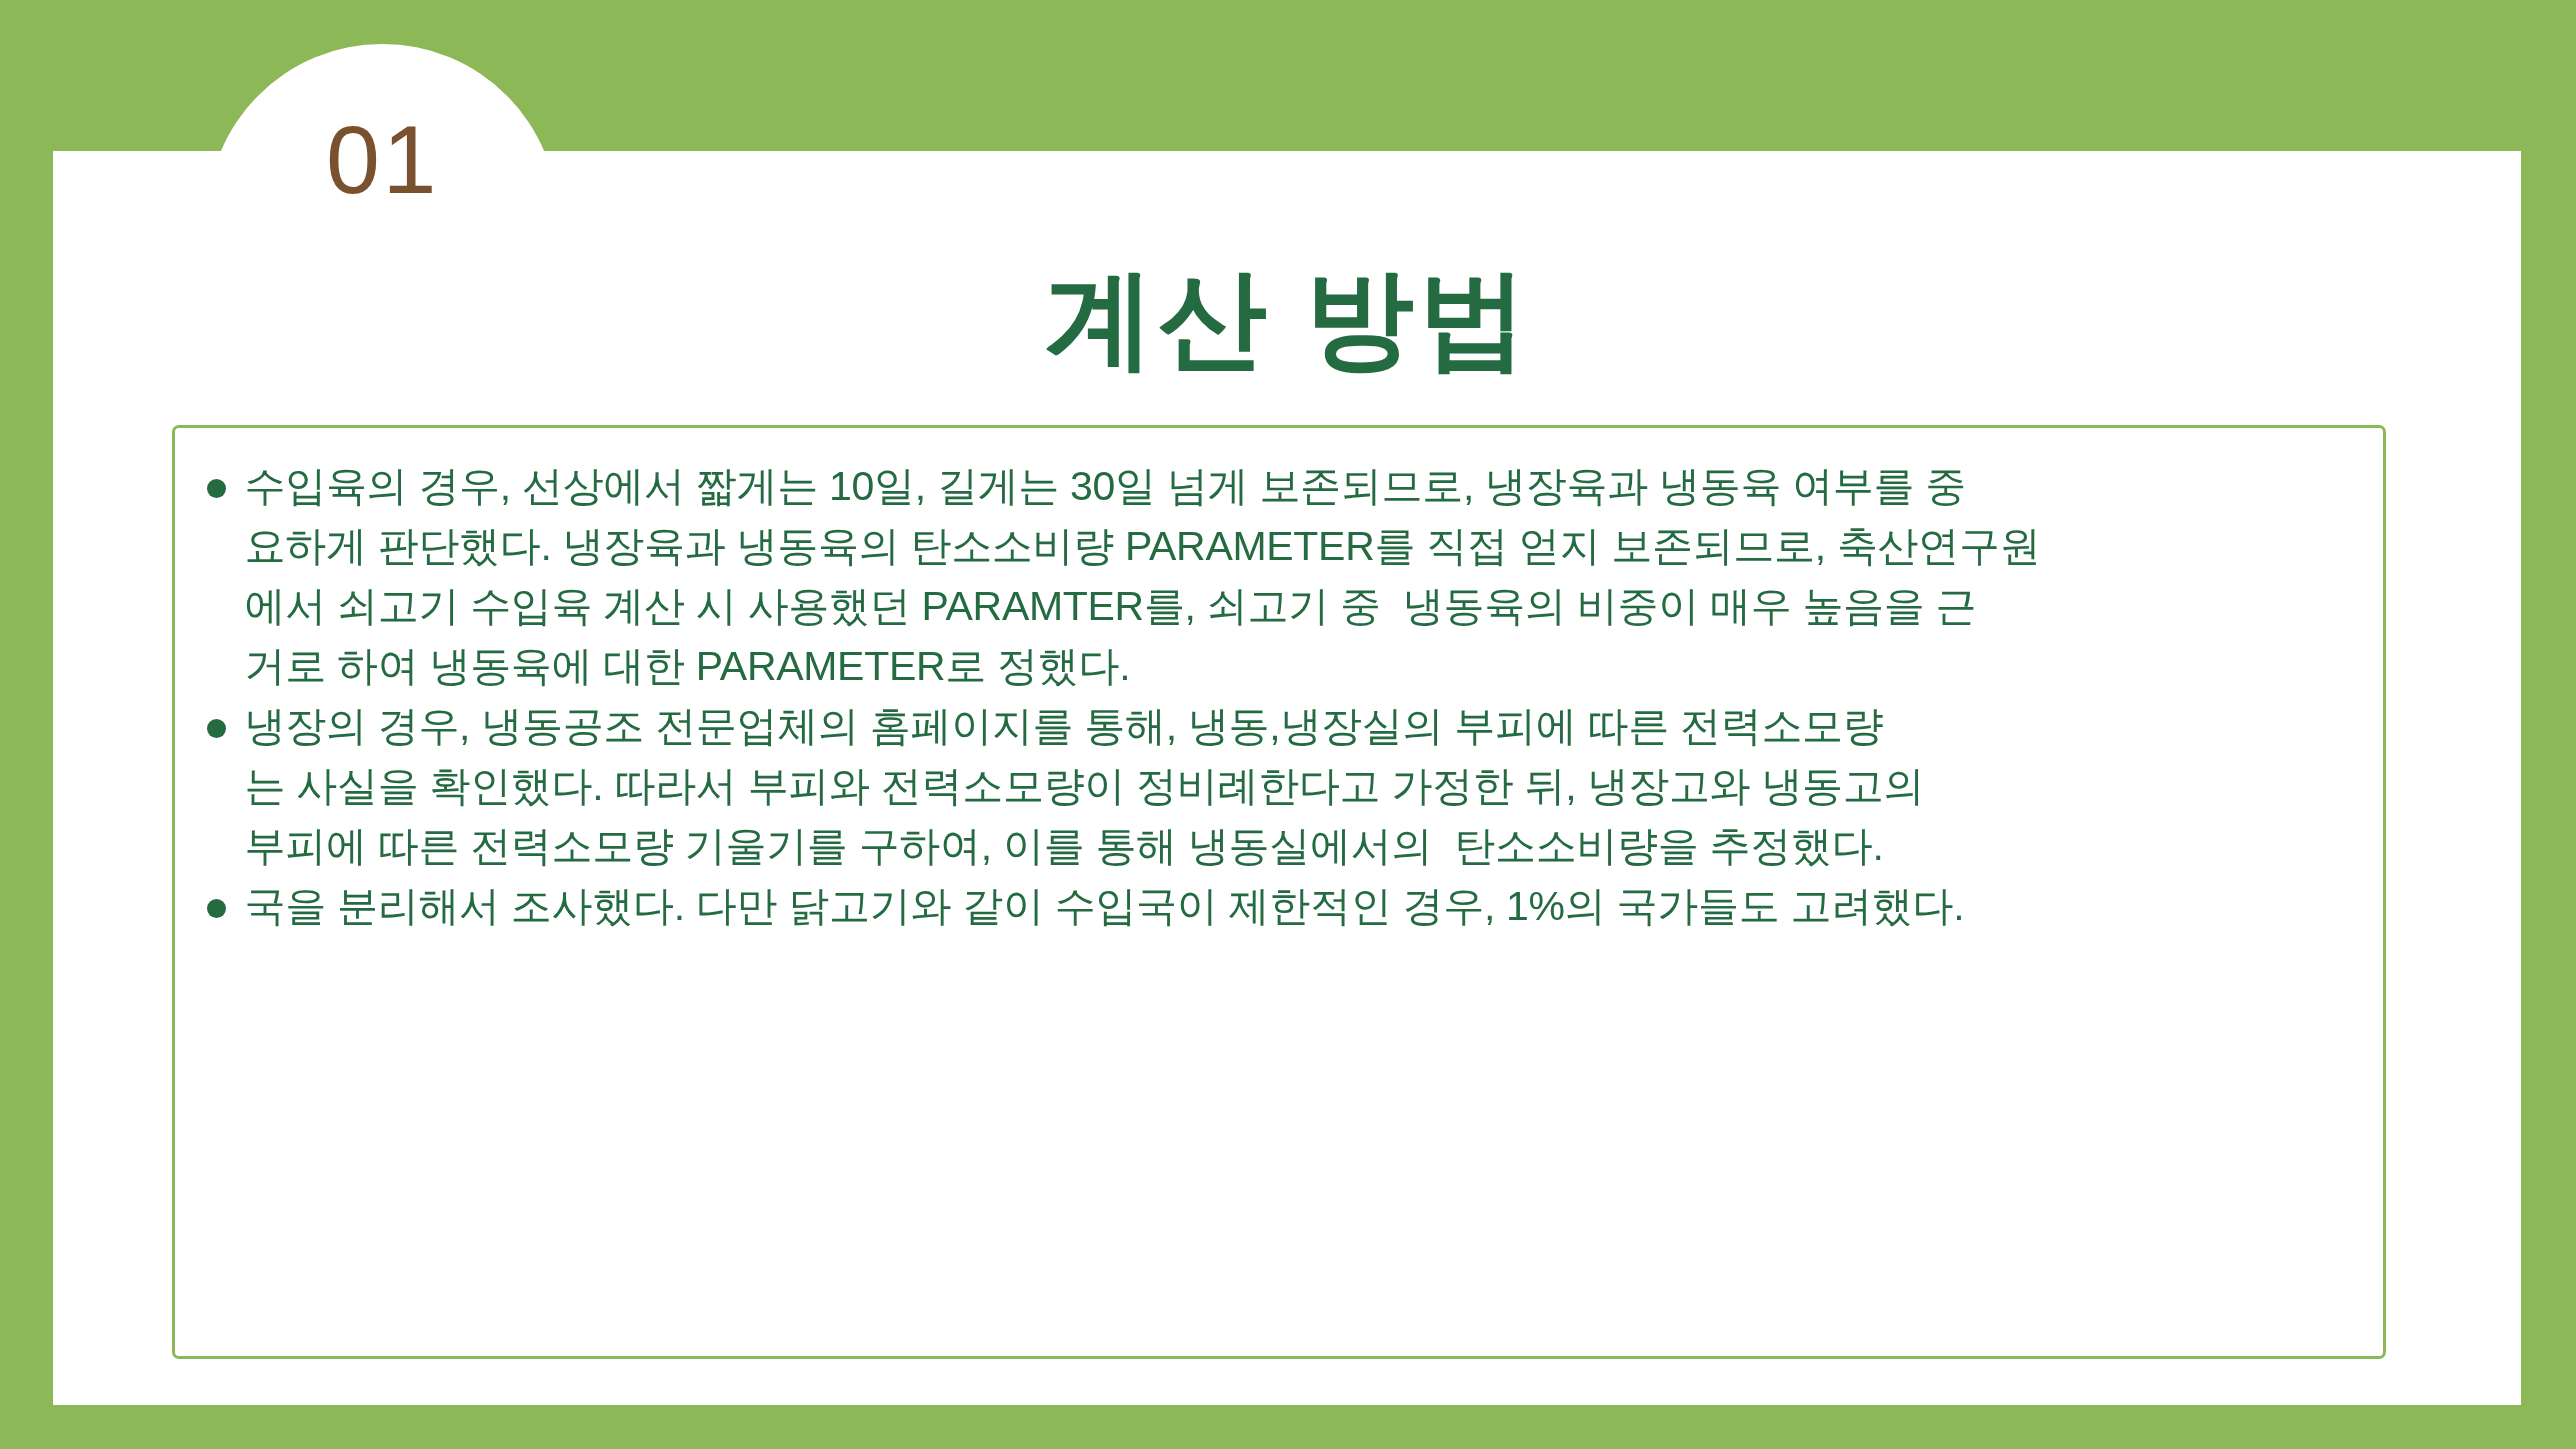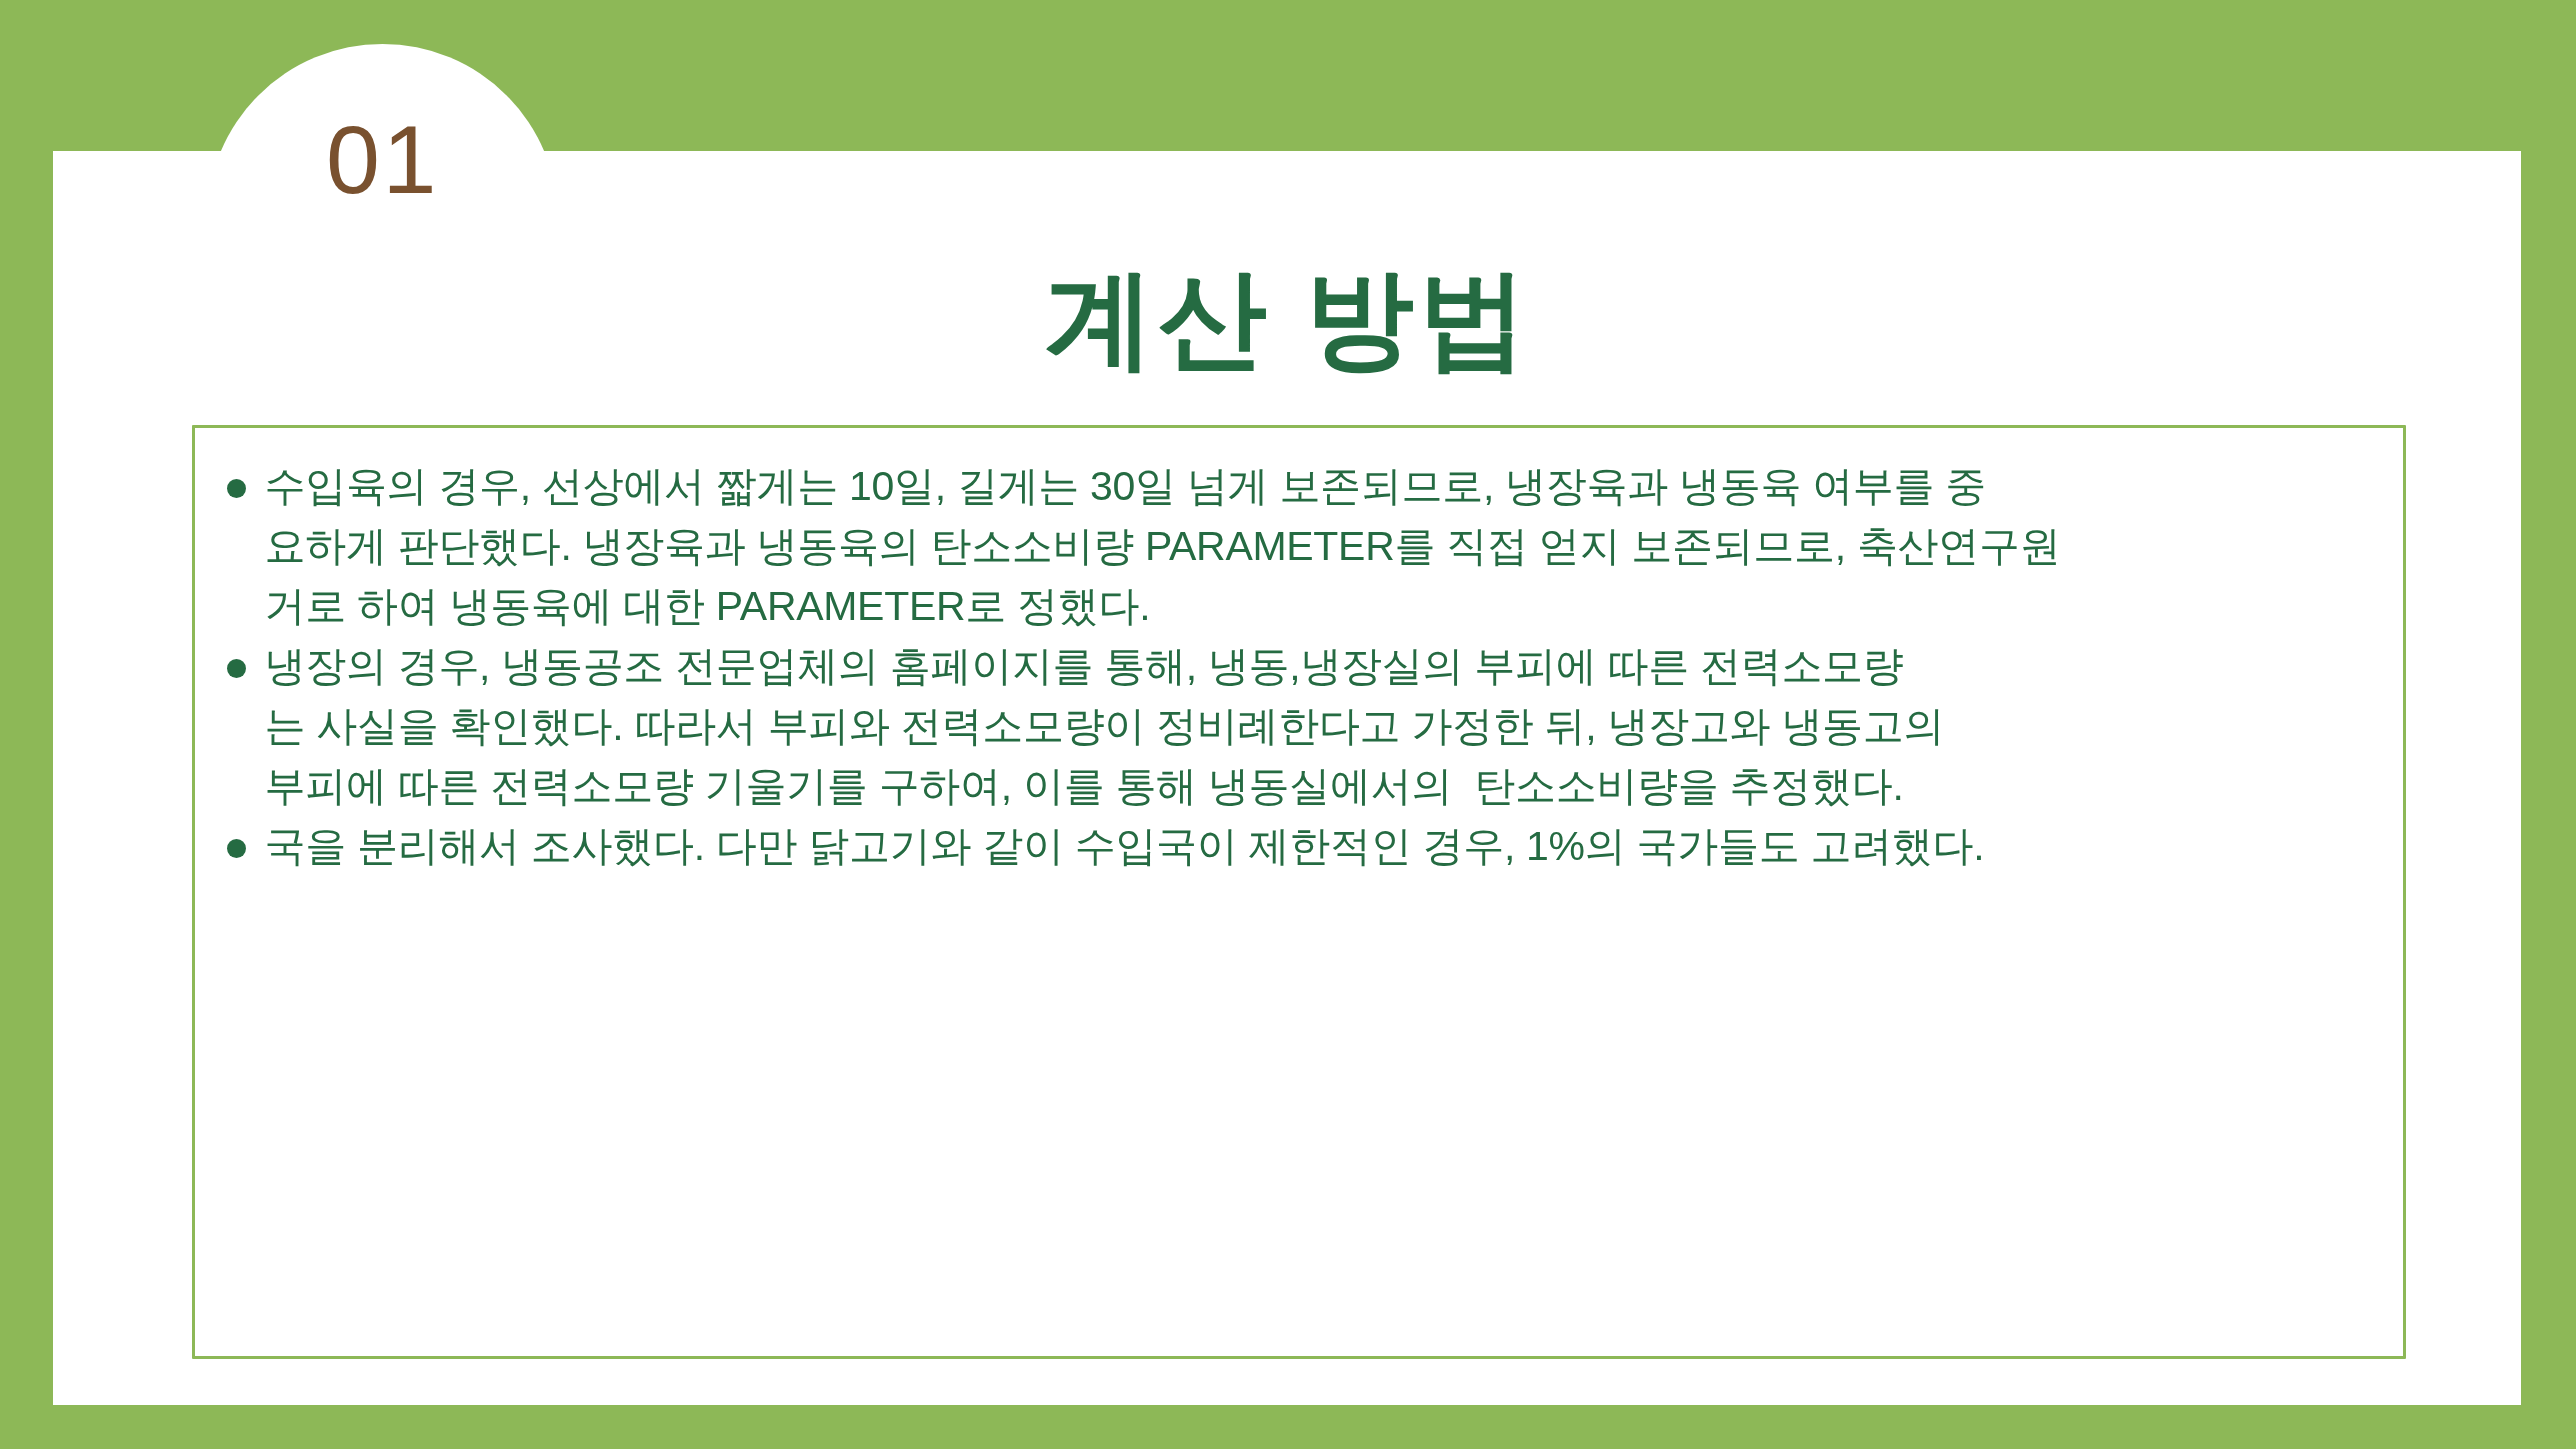--- a/index.html
+++ b/index.html
@@ -49,24 +49,24 @@
     font-size:109px;
     line-height:1.1;
     font-weight:700;
     color:#256B42;
     letter-spacing:3.9px;
     margin-top:40px;
   }
   
   #content-box {
     position:absolute;
-    left:192px; top:425px;
+    left:172px; top:425px;
     width:2214px; height:934px;
     border:3.2px solid #8DB857;
-    border-radius:1px;
+    border-radius:7px;
     box-sizing:border-box;
     background:#FFFFFF;
   }
   #bullet-list {
     position:absolute;
     left:20.6px; top:28px;
     width:2170px;
   }
   .bullet-item {
     display:flex;
@@ -107,20 +107,21 @@
 
   <div id="slide-title">계산 방법</div>
 
   <div id="content-box">
     <div id="bullet-list">
         <div class="bullet-item">
           <div class="bullet-dot"></div>
           <div class="bullet-lines">
             <div class="bullet-line">수입육의 경우, 선상에서 짧게는 10일, 길게는 30일 넘게 보존되므로, 냉장육과 냉동육 여부를 중</div>
             <div class="bullet-line">요하게 판단했다. 냉장육과 냉동육의 탄소소비량 PARAMETER를 직접 얻지 보존되므로, 축산연구원</div>
+            <div class="bullet-line">에서 쇠고기 수입육 계산 시 사용했던 PARAMTER를, 쇠고기 중  냉동육의 비중이 매우 높음을 근</div>
             <div class="bullet-line">거로 하여 냉동육에 대한 PARAMETER로 정했다.</div>
           </div>
         </div>
         <div class="bullet-item">
           <div class="bullet-dot"></div>
           <div class="bullet-lines">
             <div class="bullet-line">냉장의 경우, 냉동공조 전문업체의 홈페이지를 통해, 냉동,냉장실의 부피에 따른 전력소모량</div>
             <div class="bullet-line">는 사실을 확인했다. 따라서 부피와 전력소모량이 정비례한다고 가정한 뒤, 냉장고와 냉동고의</div>
             <div class="bullet-line">부피에 따른 전력소모량 기울기를 구하여, 이를 통해 냉동실에서의  탄소소비량을 추정했다.</div>
           </div>

